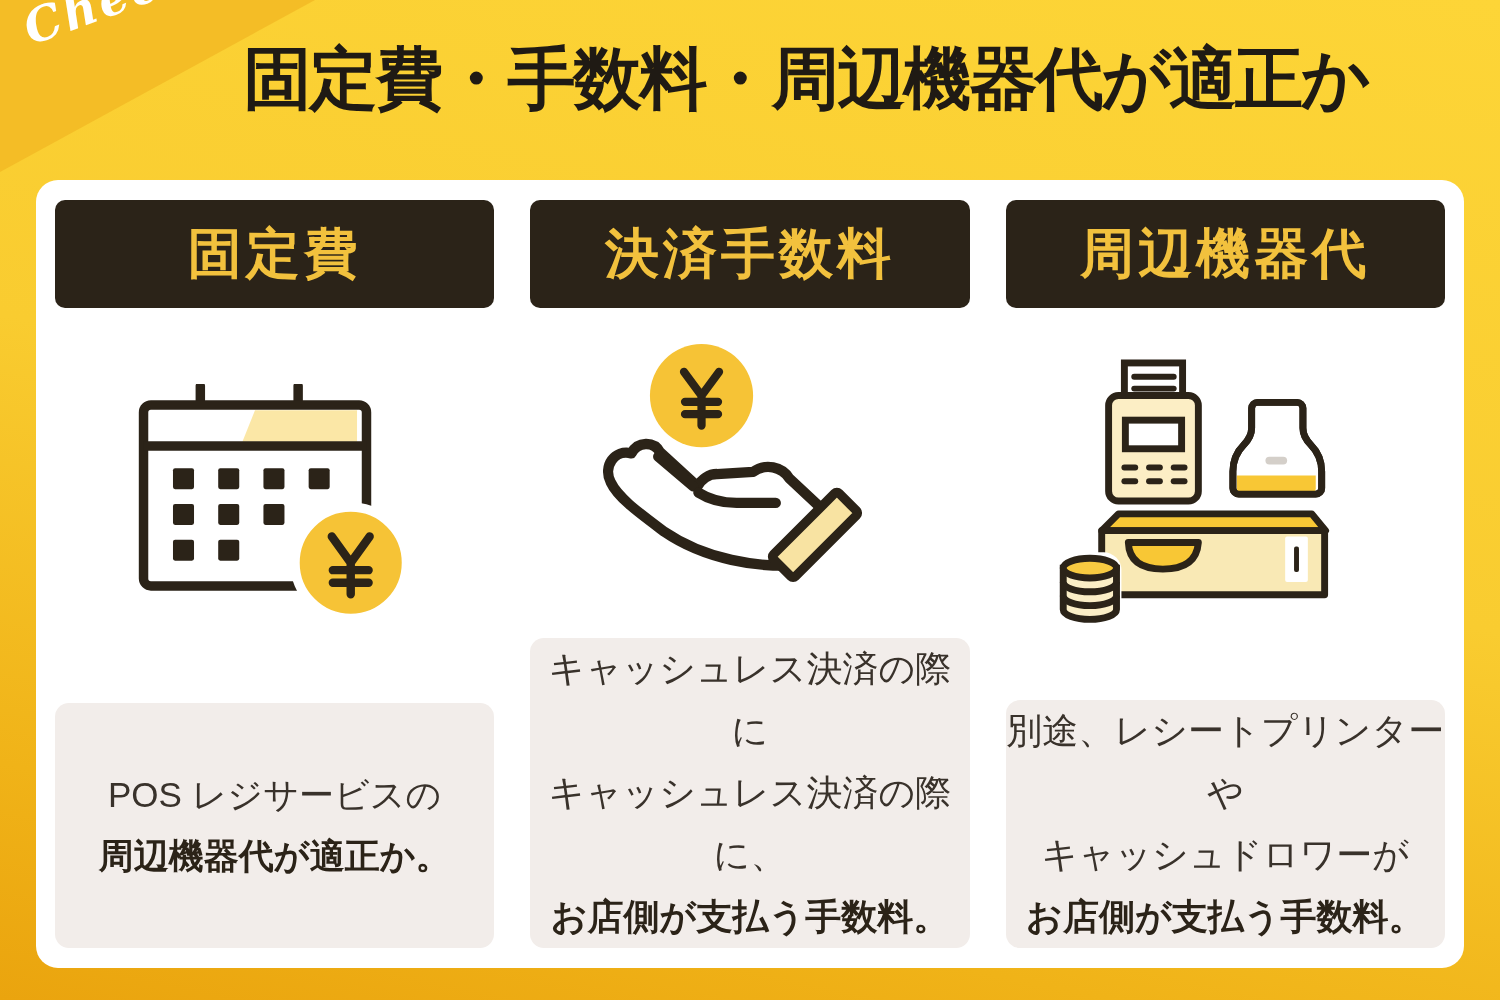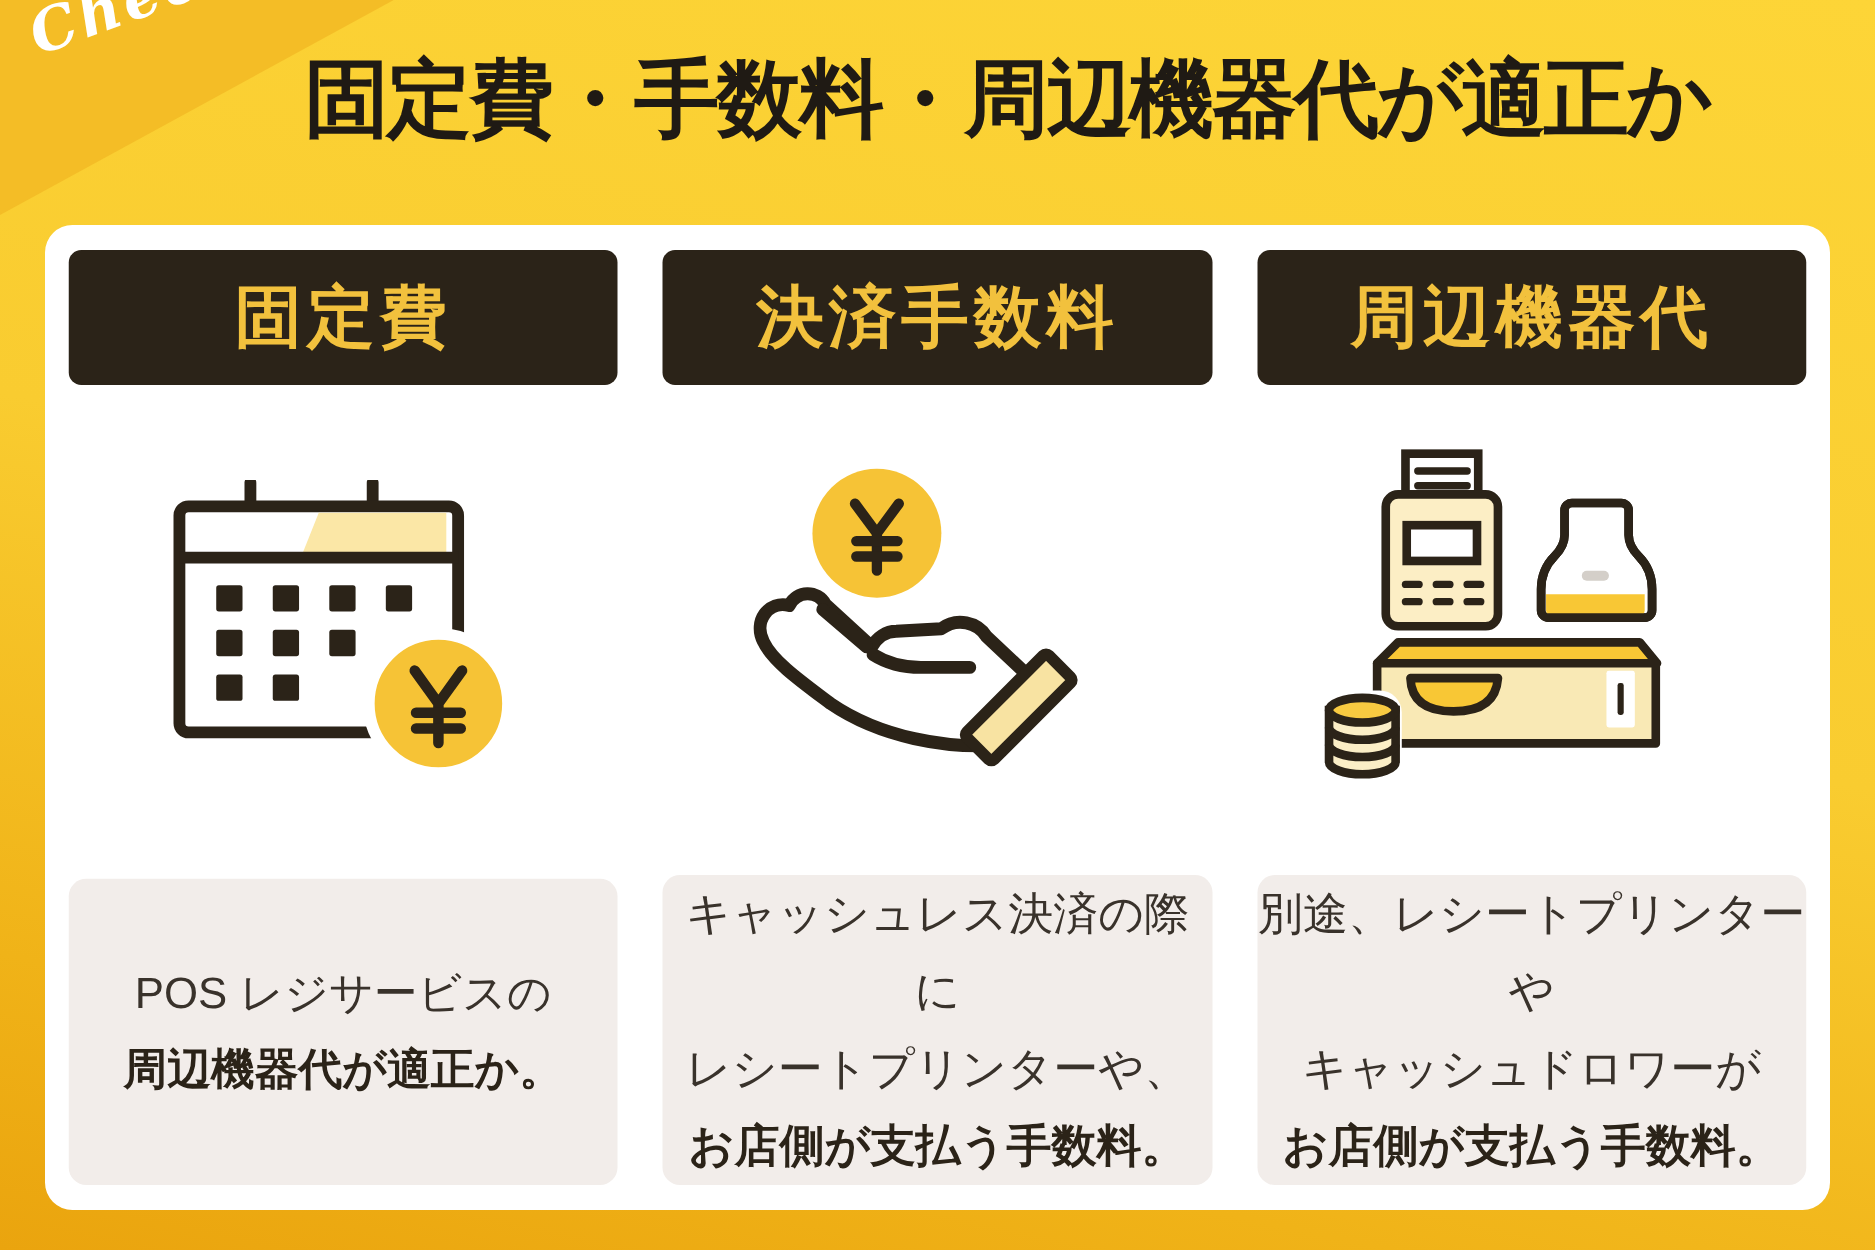--- a/index.html
+++ b/index.html
@@ -119,21 +119,21 @@
                      C152 220 100 210 62 184
                      C38 166 17 151 10 136 Z" fill="#ffffff" stroke="#2b2318" stroke-width="10" stroke-linejoin="round" stroke-linecap="round"></path>
             <path d="M56 111 L90 140" fill="none" stroke="#2b2318" stroke-width="10" stroke-linecap="round"></path>
             <path d="M95 146 C106 153 119 156 132 156 L170 156" fill="none" stroke="#2b2318" stroke-width="10" stroke-linecap="round"></path>
             <rect x="163" y="172" width="90" height="30" rx="3" transform="rotate(-45 208 187)" fill="#f8e3a2" stroke="#2b2318" stroke-width="9"></rect>
           </g>
         </svg>
       </div>
       <div class="panel">
         <div class="line">キャッシュレス決済の際に</div>
-        <div class="line">レシートプリンターや、</div>
+        <div class="line">キャッシュレス決済の際に、</div>
         <div class="line bold">お店側が支払う手数料。</div>
       </div>
     </section>
 
     <section class="col">
       <header class="col-header">周辺機器代</header>
       <div class="icon-area">
         <svg width="336" height="290" viewBox="0 0 340 294">
           <g>
             <g>

